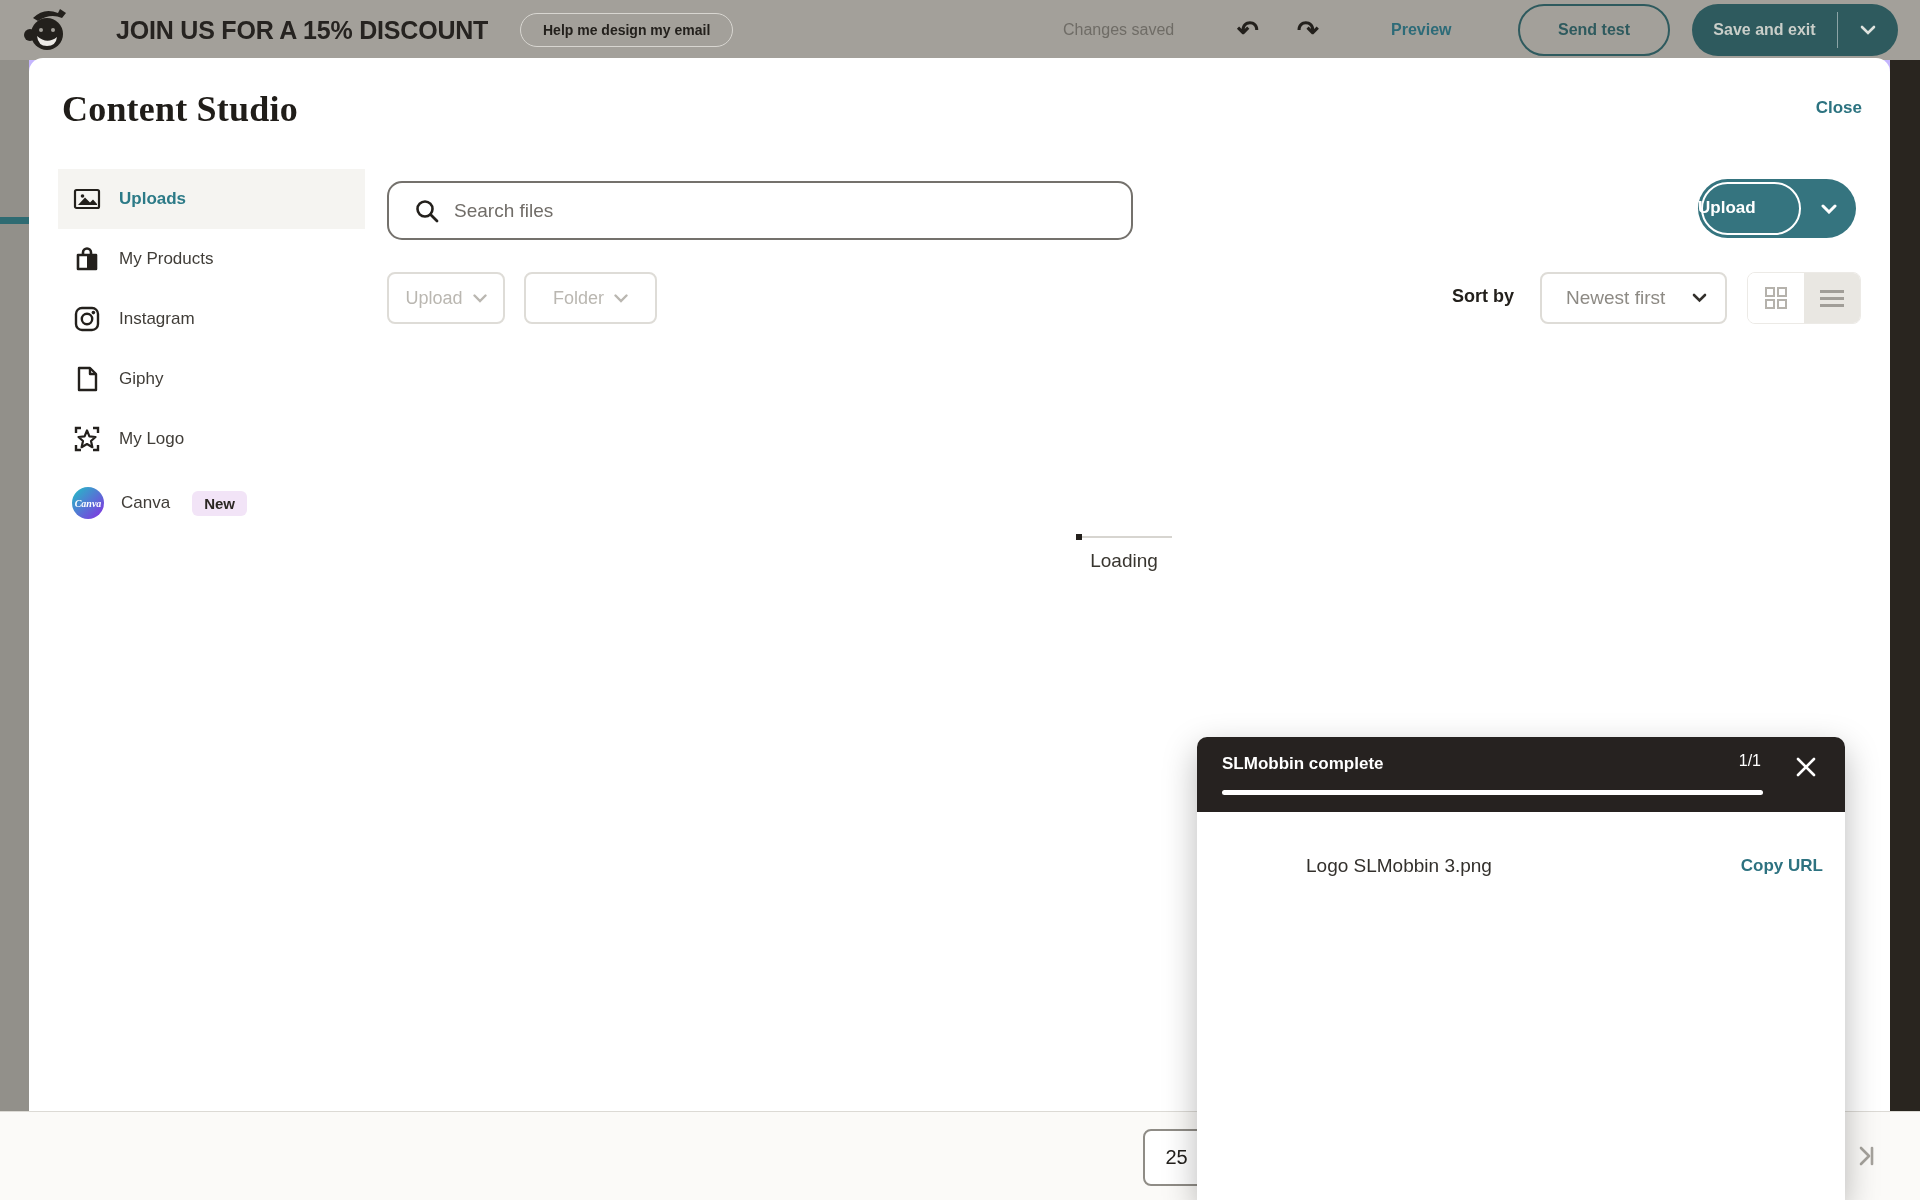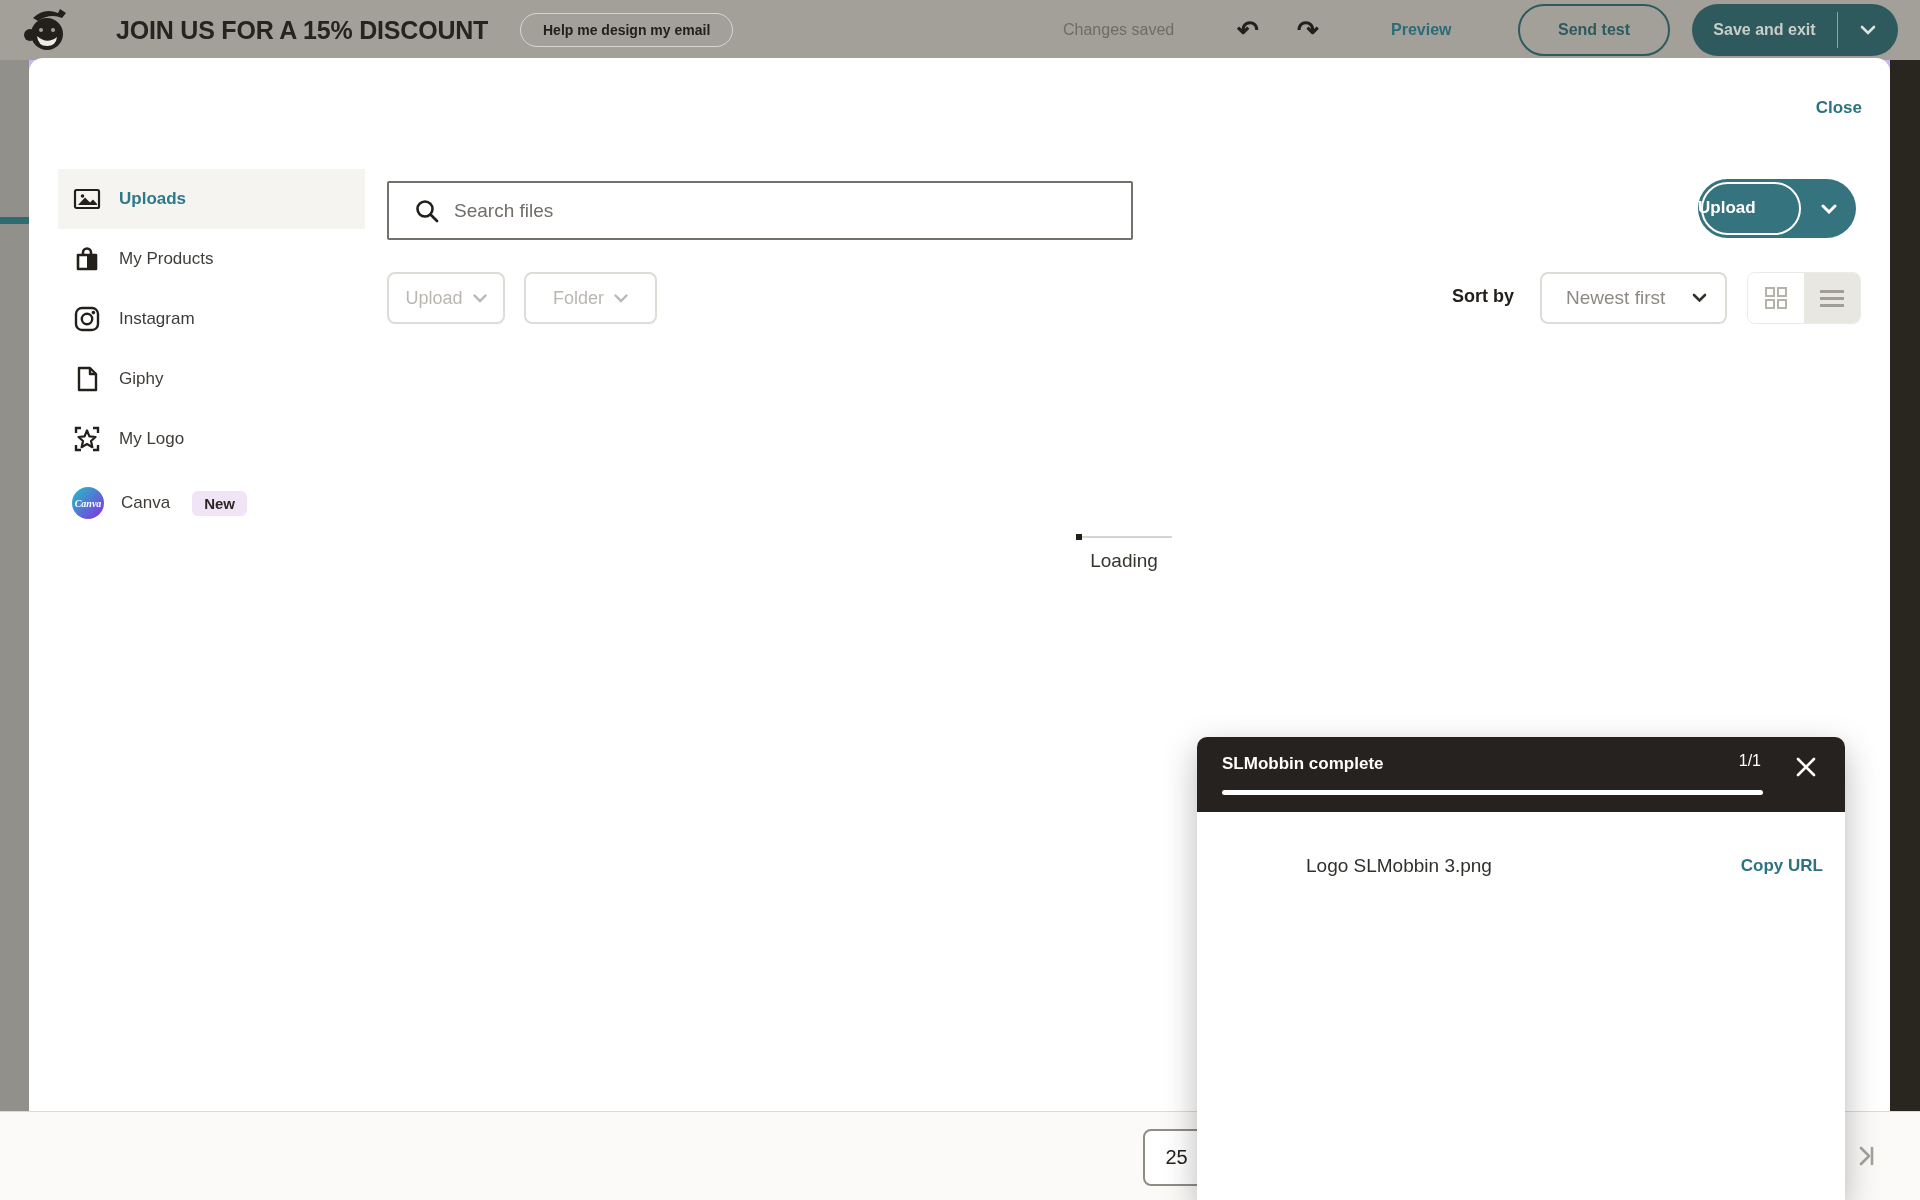--- a/index.html
+++ b/index.html
@@ -48,21 +48,21 @@
   .side-label { margin-left:17px; font-size:17px; font-weight:500; color:#403d38; }
   .side-item.selected .side-label { color:#2c7a87; font-weight:700; }
   .canva-circle { width:32px; height:32px; border-radius:50%; background:linear-gradient(135deg,#2ab3c8 10%,#7d3be0 90%);
       display:flex; align-items:center; justify-content:center; }
   .canva-circle span { color:#fff; font-size:10px; font-style:italic; font-weight:700; font-family:"Liberation Serif",serif; }
   .new-badge { margin-left:22px; background:#f2e4f7; color:#2b2723; font-size:15px; font-weight:700;
       padding:4px 12px; border-radius:6px; }
 
   
   .search-box { position:absolute; left:358px; top:123px; width:746px; height:59px; border:2px solid #74716c;
-      border-radius:2px; display:flex; align-items:center; background:#fff; }
+      border-radius:15px; display:flex; align-items:center; background:#fff; }
   .search-icon { margin-left:25px; color:#23201c; display:flex; }
   .search-input { border:none; outline:none; flex:1; margin-left:14px; font-size:19px; color:#33302c;
       font-family:"Liberation Sans",sans-serif; background:transparent; }
   .search-input::placeholder { color:#716d68; opacity:1; }
 
   .upload-split { position:absolute; left:1669px; top:121px; width:158px; height:59px; border-radius:30px;
       background:#35747f; cursor:pointer; }
   .upload-main { position:absolute; left:0; top:0; width:103px; height:59px; color:#fff; font-size:17px;
       font-weight:600; text-align:left; line-height:57px; }
   .upload-ring { position:absolute; left:3px; top:3px; width:100px; height:53px; border:2px solid #ffffff; border-radius:27px; pointer-events:none; }
@@ -143,20 +143,21 @@
       </div>
     </div>
   </div>
 
   <div class="left-strip">
     <div class="editor-selection-indicator"></div>
   </div>
   <div class="right-strip"></div>
 
   <div class="modal">
+    <div class="modal-title">Content Studio</div>
     <div class="close-link">Close</div>
 
     <div class="sidebar">
       <div class="side-item selected">
         <span class="side-icon">
           <svg width="28" height="28" viewBox="0 0 28 28">
               <rect x="2" y="5" width="24" height="18" rx="1.5" stroke="#23201c" stroke-width="2.2" fill="none"></rect>
               <circle cx="9.5" cy="11" r="1.8" fill="#23201c"></circle>
               <path d="M5 20 L12 12.5 L17 17.5 L20 14.5 L24 19 L24 20 Z" fill="#23201c"></path>
             </svg>

